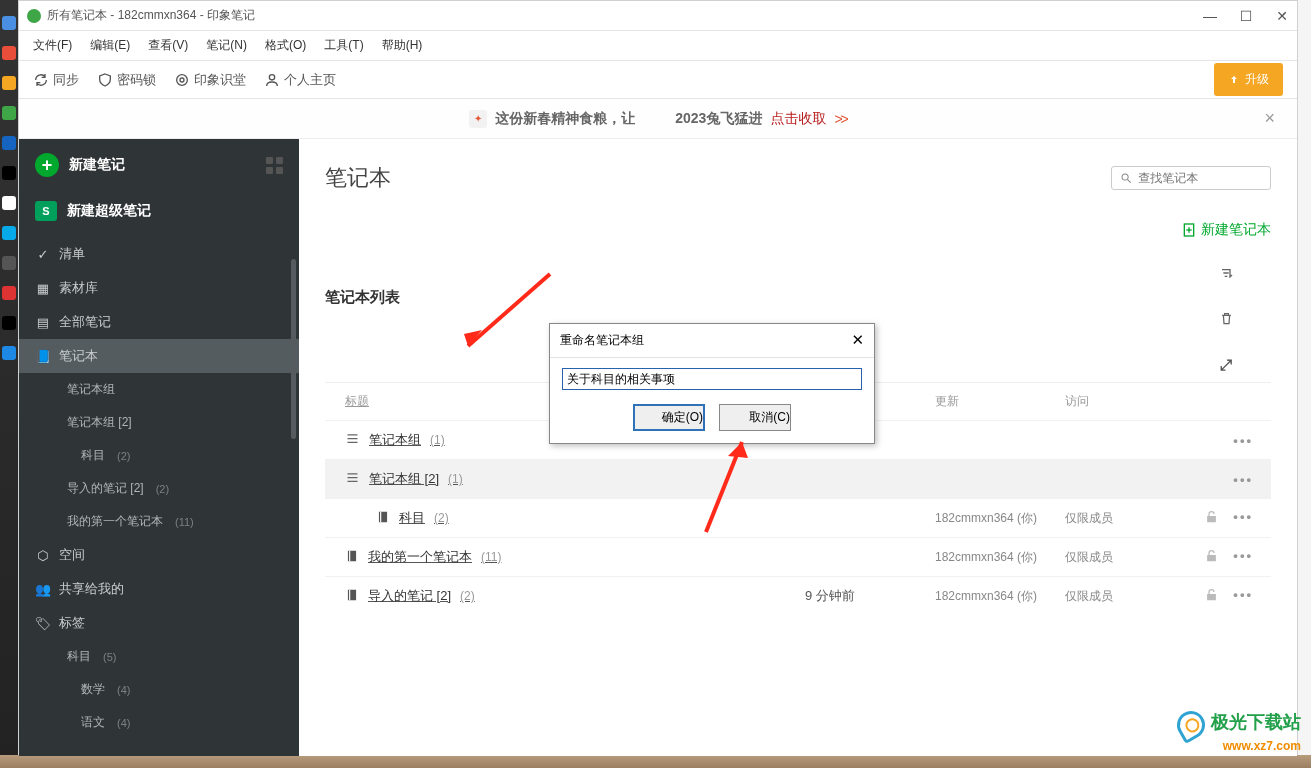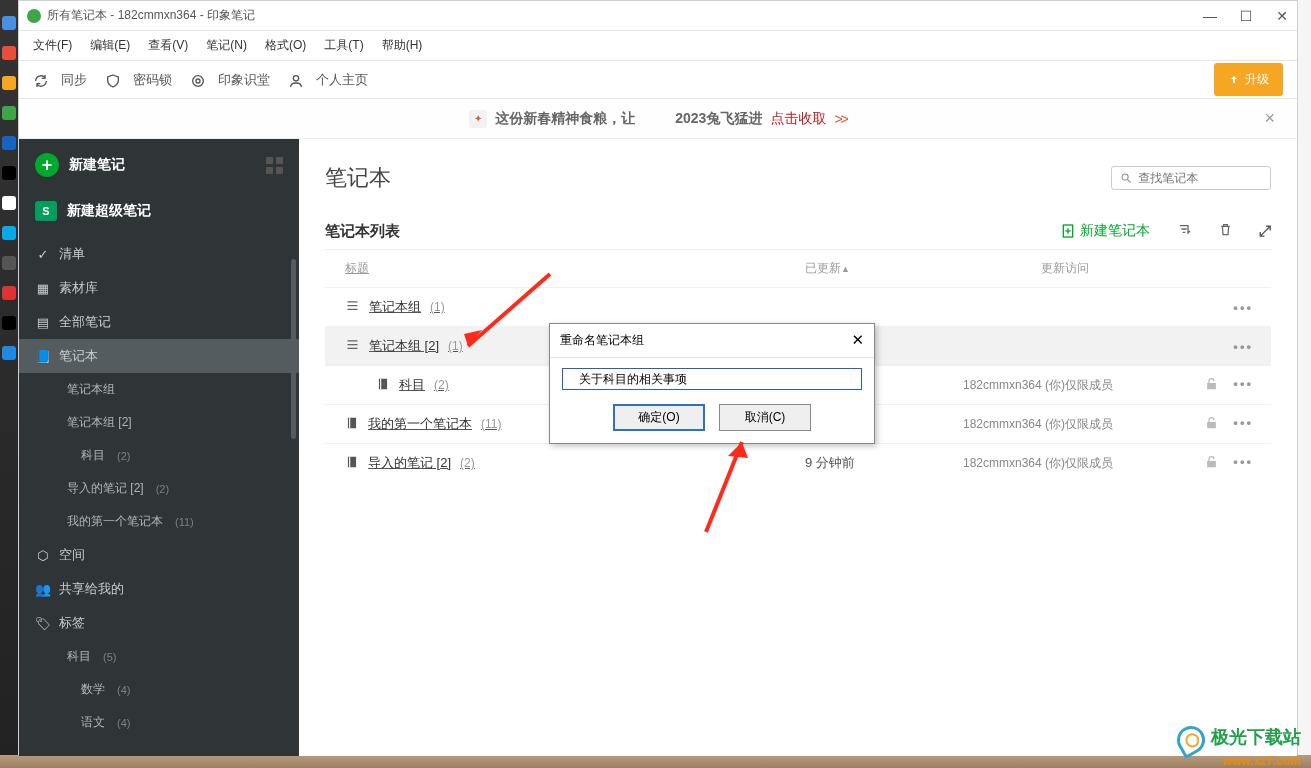--- a/index.html
+++ b/index.html
@@ -11,21 +11,21 @@
 
 .titlebar { height:30px; display:flex; align-items:center; padding:0 8px; font-size:12px; color:#555; border-bottom:1px solid #e5e5e5; }
 .titlebar .app-ic { width:14px; height:14px; border-radius:50%; background:#3fa648; margin-right:6px; display:inline-block; }
 .titlebar .winbtns { margin-left:auto; display:flex; gap:22px; color:#555; font-size:14px; }
 .titlebar .winbtns span { cursor:pointer; width:14px; text-align:center; }
 
 .menubar { height:30px; display:flex; align-items:center; padding:0 14px; font-size:12px; color:#333; gap:18px; border-bottom:1px solid #e5e5e5; }
 .menubar span { cursor:pointer; }
 
 .toolbar { height:38px; display:flex; align-items:center; padding:0 14px; font-size:13px; color:#555; gap:18px; border-bottom:1px solid #e5e5e5; background:#fff; }
-.toolbar .tb-item { display:flex; align-items:flex-end; gap:12px; cursor:pointer; }
+.toolbar .tb-item { display:flex; align-items:center; gap:4px; cursor:pointer; }
 .toolbar .tb-item svg { width:16px; height:16px; }
 .toolbar .upgrade { margin-left:auto; background:#f5a623; color:#fff; padding:8px 14px; border-radius:3px; font-size:12px; display:flex; align-items:center; gap:5px; }
 
 .promo { height:40px; display:flex; align-items:center; justify-content:center; font-size:14px; gap:8px; position:relative; background:#fefefe; border-bottom:1px solid #eee; }
 .promo .pre { color:#666; font-weight:bold; }
 .promo .mid { color:#666; font-weight:bold;margin-left:32px; }
 .promo .action { color:#b91c1c; }
 .promo .arrs { color:#e45735; letter-spacing:-2px; }
 .promo .promo-ic{ width:18px;height:18px;background:#f2f2f2;border-radius:3px;display:flex;align-items:center;justify-content:center;color:#e45735;font-size:10px;}
 .promo .close { position:absolute; right:22px; color:#999; font-size:18px; cursor:pointer; }
@@ -48,57 +48,57 @@
 .sidebar .nav li .cnt { color:#7a8084; font-size:11px; margin-left:4px; }
 .sidebar .scroll-ind { position:absolute; right:3px; top:120px; width:5px; height:180px; background:#555b5e; border-radius:3px; }
 
 .main { flex:1; background:#fff; padding:24px 26px 0; position:relative; }
 .main-head { display:flex; justify-content:space-between; align-items:center; }
 .main-head h1 { font-size:22px; color:#444; font-weight:normal; }
 .searchbox { display:flex; align-items:center; border:1px solid #ccc; border-radius:3px; padding:4px 8px; width:160px; gap:6px; }
 .searchbox input { border:none; outline:none; font-size:12px; width:100%; }
 .listhead { display:flex; justify-content:space-between; align-items:center; margin-top:28px; padding-bottom:8px; }
 .listhead h2 { font-size:15px; color:#333; font-weight:bold; }
-.listhead .actions { display:flex; align-items:center; gap:26px; color:#555; }
+.listhead .actions { display:flex; align-items:center; gap:26px; color:#555;flex-direction:column; }
 .listhead .actions .newnb { color:#00a82d; font-size:14px; display:flex; align-items:center; gap:4px; cursor:pointer; }
 .listhead .actions .mic { cursor:pointer; }
 
 .tblhead { display:flex; font-size:12px; color:#999; border-top:1px solid #eee; padding:10px 6px 10px 20px; }
 .col-title { flex:0 0 460px;text-decoration:underline; }
 .col-upd { flex:0 0 130px; display:flex; align-items:center; }
-.col-chg { flex:0 0 130px;text-align:right; }
+.col-chg { flex:0 0 130px; }
 .col-acc { flex:1; }
 .col-rt { width:90px; display:flex; gap:14px; justify-content:flex-end; padding-right:12px;}
 
 .row { display:flex; align-items:center; font-size:13px; color:#555; padding:10px 6px 10px 20px; border-top:1px solid #f1f1f1; }
 .row.sel { background:#f2f2f2; }
 .row .col-title { display:flex; align-items:center; gap:9px; }
 .row .col-title .indent1 { width:22px; }
 .row .nm { color:#333; }
 .row .cnt { color:#999; font-size:12px; }
 .row .owner { font-size:12px; color:#888; }
 .row .acc { font-size:12px; color:#888; }
 .row .lock { color:#bbb; }
 .row .dots { color:#999; letter-spacing:2px; cursor:pointer; font-weight:bold;}
 
 .dialog { position:absolute; left:549px; top:323px; width:326px; background:#fff; border:1px solid #888; box-shadow:2px 2px 6px rgba(0,0,0,.25); z-index:10; font-size:12px; }
 .dialog .dh { display:flex; justify-content:space-between; padding:8px 10px; border-bottom:1px solid #e3e3e3; font-size:12px; }
 .dialog .db { padding:10px 12px 14px; }
 .dialog .db label { display:block; margin-bottom:4px; }
-.dialog .db input { width:100%; padding:3px 16px; border:1px solid #2862ad; outline:none; font-size:12px; }
+.dialog .db input { width:100%; padding:3px 4px; border:1px solid #2862ad; outline:none; font-size:12px; }
 .dialog .df { display:flex; justify-content:center; gap:14px; padding:0 12px 12px; }
-.dialog .df button { width:92px; padding:3px 0; font-size:12px; border:1px solid #888; background:#efefef; cursor:pointer; }
+.dialog .df button { width:72px; padding:3px 0; font-size:12px; border:1px solid #888; background:#efefef; cursor:pointer;text-align:right; }
 .dialog .df button.ok { border:2px solid #2f72b8; }
 .dialog .cx { cursor:pointer; font-size:15px; line-height:15px; }
 
 .arrow { position:absolute; z-index:11; }
 .arrow svg line{ stroke:#ff2a1a; stroke-width:4; }
 .arrow svg polygon{ fill:#ff2a1a; }
 
-.watermark { position:absolute; right:10px; bottom:0; z-index:20; text-align:right; font-size:12px; line-height:1.2; }
+.watermark { position:absolute; right:10px; bottom:15px; z-index:20; text-align:right; font-size:12px; line-height:1.2; }
 .watermark .cn { color:#23a04a; font-weight:bold; font-size:18px; }
 .watermark .url { color:#f08c00; font-weight:bold; }
 .watermark .sw { display:inline-block; width:28px; height:28px; border:3px solid #2fa3d2; border-radius:50% 50% 50% 4px; transform:rotate(-30deg); vertical-align:middle; margin-right:6px; position:relative;}
 .watermark .sw::after{content:"";position:absolute;left:5px;top:5px;width:10px;height:10px;border:2px solid #f5a623;border-radius:50%;}
 
 .bottom-strip{position:absolute;left:0;bottom:0;width:1311px;height:13px;background:linear-gradient(#b79b7d,#9c7f60);z-index:0;}
 </style>
 </head>
 <body>
 

